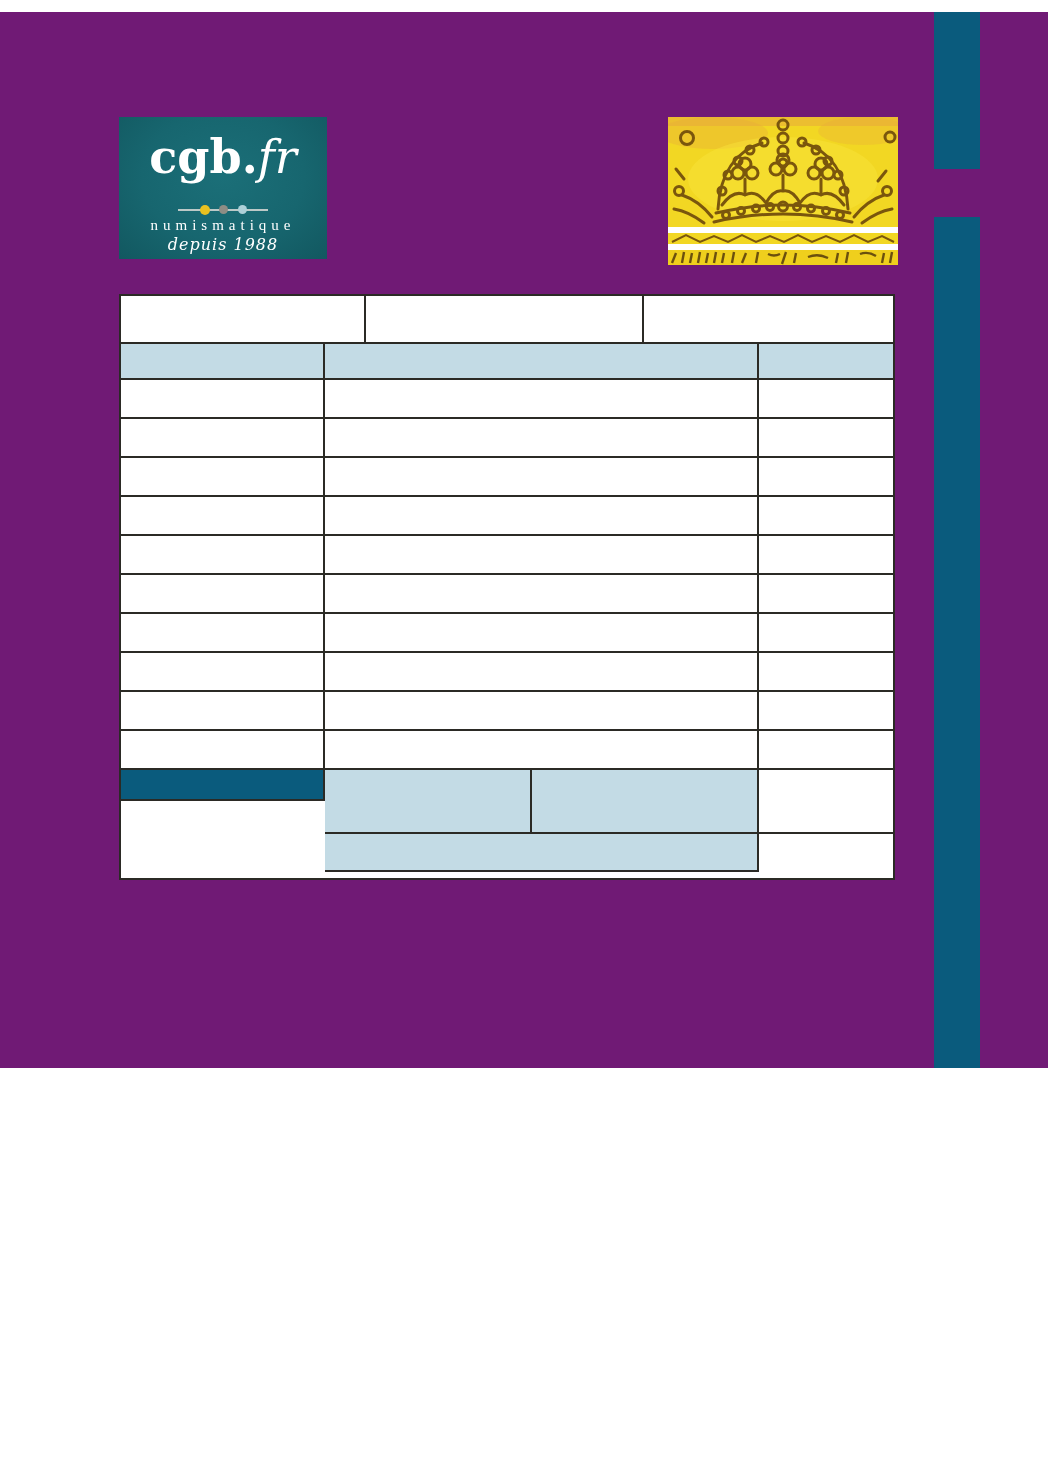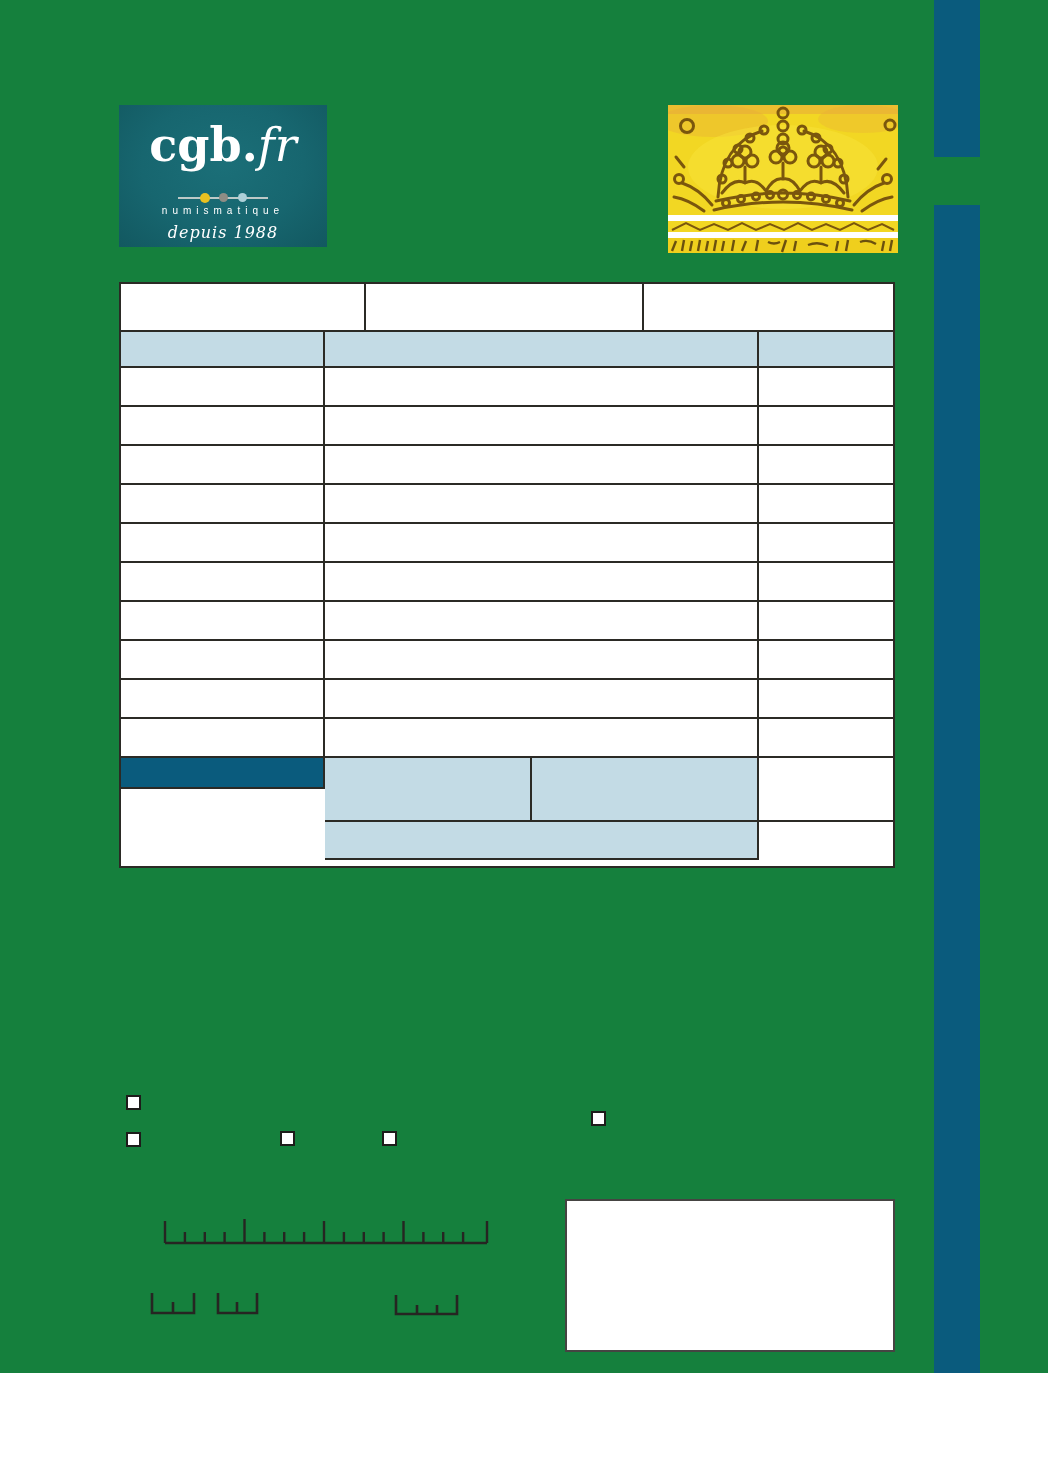--- a/index.html
+++ b/index.html
@@ -1,18 +1,18 @@
 <!DOCTYPE html>
 <html><head>
 <meta charset="utf-8">
 <style>
   html,body{margin:0;padding:0;background:#ffffff;}
   .page{
-    position:relative;width:1048px;height:1373px;background:#15803d;
-    overflow:hidden;font-family:"Liberation Sans",sans-serif;
+    position:relative;width:1048px;height:1056px;background:#701a75;
+    overflow:hidden;font-family:"Liberation Sans",sans-serif;margin-top:12px;
   }
 
   
   .sidebar-top,.sidebar-bottom{position:absolute;left:934px;width:46px;background:#0A5B7D;}
   .sidebar-top{top:0;height:157px;}
   .sidebar-bottom{top:205px;height:1254px;}
 
   
   .logo{
     position:absolute;left:119px;top:105px;width:208px;height:142px;
@@ -26,21 +26,21 @@
   .logo .brand .suffix{font-style:italic;font-weight:normal;}
   .logo .divline{
     position:absolute;top:92px;left:59px;width:90px;height:1.5px;background:#bcc9c7;
   }
   .logo .dot{position:absolute;top:-4px;width:9px;height:9px;border-radius:50%;}
   .logo .dot.d1{left:22px;background:#E9C120;width:10px;height:10px;top:-4.5px;}
   .logo .dot.d2{left:41px;background:#8E8D85;}
   .logo .dot.d3{left:60px;background:#AED0D8;}
   .logo .word{
     position:absolute;top:100px;left:0;right:0;
-    font-family:Liberation Sans, sans-serif;font-size:10px;letter-spacing:5px;
+    font-family:Liberation Serif, serif;font-size:15px;letter-spacing:5px;
   }
   .logo .since{
     position:absolute;top:118px;left:0;right:0;
     font-family:"DejaVu Serif",serif;font-style:italic;font-size:16px;letter-spacing:1px;
   }
 
   
   .crown-img{position:absolute;left:668px;top:105px;width:230px;height:148px;}
 
   

